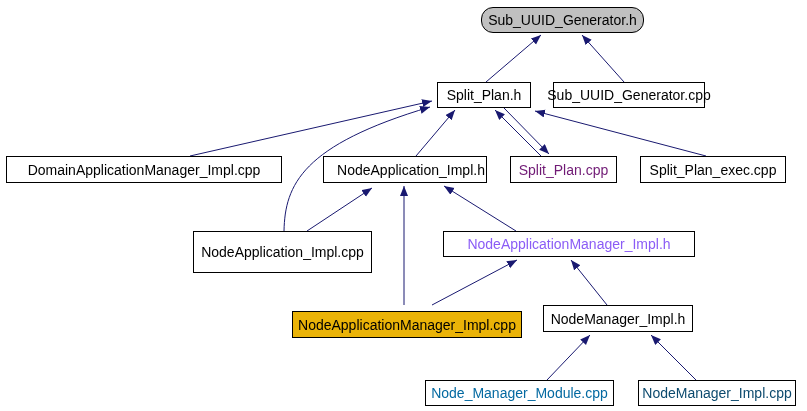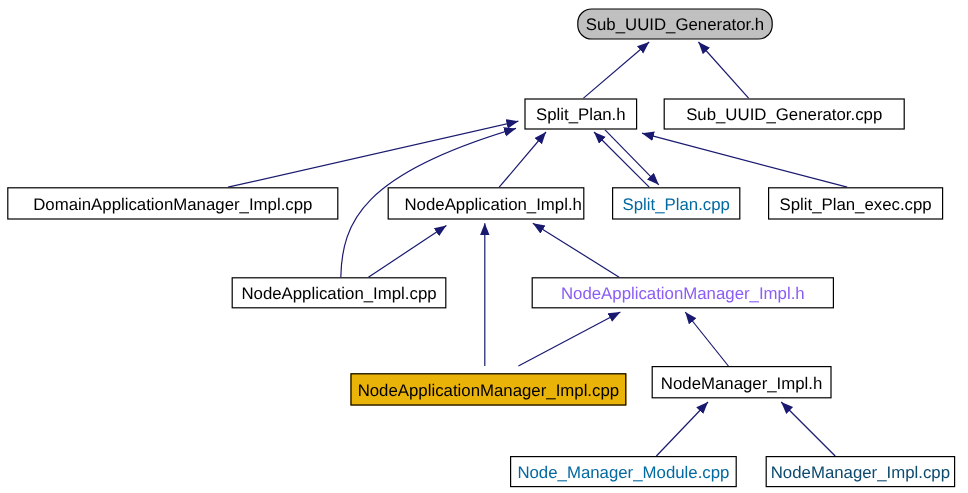--- a/index.html
+++ b/index.html
@@ -68,25 +68,25 @@
         <path d="M516,231 L444,186" class="graph-edge" stroke="#191970" marker-end="url(#arrowhead)"></path>
         <path d="M432,305 L517,260" class="graph-edge" stroke="#191970" marker-end="url(#arrowhead)"></path>
         <path d="M607,305 L571,260" class="graph-edge" stroke="#191970" marker-end="url(#arrowhead)"></path>
         <path d="M547,380 L590,335" class="graph-edge" stroke="#191970" marker-end="url(#arrowhead)"></path>
         <path d="M696,380 L651,335" class="graph-edge" stroke="#191970" marker-end="url(#arrowhead)"></path>
       </g>
   </svg>
   <div id="nodes">
       <div class="graph-node highlighted" style="left: 481px; top: 7px; width: 163px; height: 26px; background: rgb(192, 192, 192); border-color: rgb(0, 0, 0); color: rgb(0, 0, 0);">Sub_UUID_Generator.h</div>
       <div class="graph-node" style="left: 437px; top: 82px; width: 94px; height: 26px; background: rgb(255, 255, 255); border-color: rgb(0, 0, 0); color: rgb(0, 0, 0);">Split_Plan.h</div>
-      <div class="graph-node" style="left: 553px; top: 82px; width: 201px; height: 26px; background: rgb(255, 255, 255); border-color: rgb(0, 0, 0); color: rgb(0, 0, 0);">Sub_UUID_Generator.cpp</div>
+      <div class="graph-node" style="left: 553px; top: 82px; width: 152px; height: 26px; background: rgb(255, 255, 255); border-color: rgb(0, 0, 0); color: rgb(0, 0, 0);">Sub_UUID_Generator.cpp</div>
       <div class="graph-node" style="left: 6px; top: 156px; width: 276px; height: 27px; background: rgb(255, 255, 255); border-color: rgb(0, 0, 0); color: rgb(0, 0, 0);">DomainApplicationManager_Impl.cpp</div>
       <div class="graph-node" style="left: 323px; top: 156px; width: 164px; height: 27px; background: rgb(255, 255, 255); border-color: rgb(0, 0, 0); color: rgb(0, 0, 0); padding-left: 12px;">NodeApplication_Impl.h</div>
-      <div class="graph-node" style="left: 510px; top: 156px; width: 107px; height: 27px; background: rgb(255, 255, 255); border-color: rgb(0, 0, 0); color: #0369a1;">Split_Plan.cpp</div>
+      <div class="graph-node" style="left: 510px; top: 156px; width: 107px; height: 27px; background: rgb(255, 255, 255); border-color: rgb(0, 0, 0); color: #701a75;">Split_Plan.cpp</div>
       <div class="graph-node" style="left: 640px; top: 156px; width: 146px; height: 27px; background: rgb(255, 255, 255); border-color: rgb(0, 0, 0); color: rgb(0, 0, 0);">Split_Plan_exec.cpp</div>
-      <div class="graph-node" style="left: 193px; top: 231px; width: 179px; height: 26px; background: rgb(255, 255, 255); border-color: rgb(0, 0, 0); color: rgb(0, 0, 0);">NodeApplication_Impl.cpp</div>
+      <div class="graph-node" style="left: 193px; top: 231px; width: 179px; height: 42px; background: rgb(255, 255, 255); border-color: rgb(0, 0, 0); color: rgb(0, 0, 0);">NodeApplication_Impl.cpp</div>
       <div class="graph-node" style="left: 443px; top: 231px; width: 252px; height: 26px; background: rgb(255, 255, 255); border-color: rgb(0, 0, 0); color: #8b5cf6;">NodeApplicationManager_Impl.h</div>
       <div class="graph-node" style="left: 292px; top: 311px; width: 230px; height: 27px; background: #eab308; border-color: rgb(0, 0, 0); color: rgb(0, 0, 0);">NodeApplicationManager_Impl.cpp</div>
       <div class="graph-node" style="left: 543px; top: 305px; width: 150px; height: 27px; background: rgb(255, 255, 255); border-color: rgb(0, 0, 0); color: rgb(0, 0, 0);">NodeManager_Impl.h</div>
       <div class="graph-node" style="left: 425px; top: 380px; width: 189px; height: 26px; background: rgb(255, 255, 255); border-color: rgb(0, 0, 0); color: #0369a1;">Node_Manager_Module.cpp</div>
       <div class="graph-node" style="left: 638px; top: 380px; width: 158px; height: 26px; background: rgb(255, 255, 255); border-color: rgb(0, 0, 0); color: #0c4a6e;">NodeManager_Impl.cpp</div>
     </div>
 </div>
 
 </body></html>

